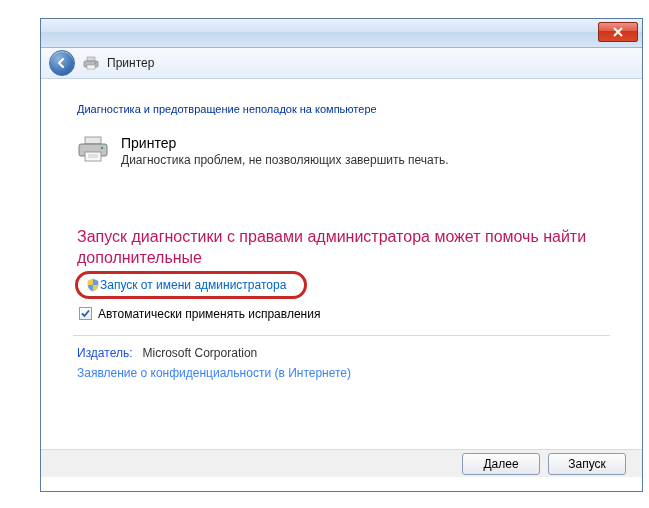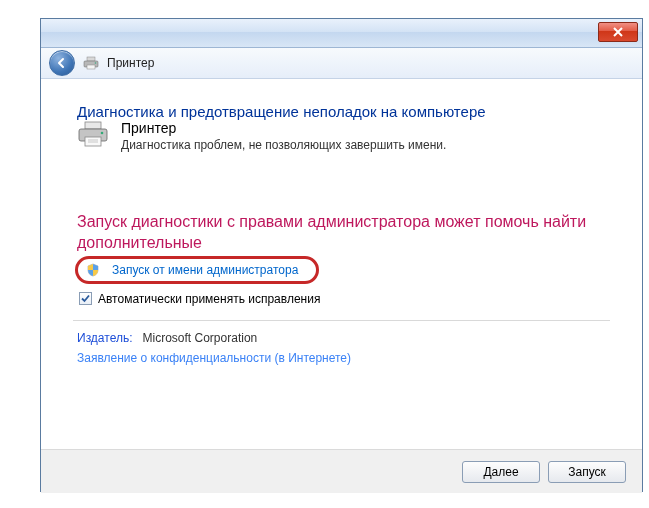--- a/index.html
+++ b/index.html
@@ -74,22 +74,23 @@
     font-size: 12px;
   }
   .content {
     padding: 24px 36px 0 36px;
     height: calc(100% - 28px - 30px - 44px);
     overflow: hidden;
     box-sizing: border-box;
   }
   .main-heading {
     color: #003399;
-    font-size: 15px;
+    font-size: 11px;
     font-weight: normal;
+    margin-bottom: 20px;
   }
   .printer-row {
     display: flex;
     align-items: flex-start;
     gap: 12px;
     margin-bottom: 60px;
   }
   .printer-icon-large {
     width: 32px;
     height: 28px;
@@ -106,21 +107,21 @@
   }
   .diag-text {
     font-size: 16px;
     color: #be185d;
     margin-bottom: 2px;
     line-height: 1.3;
   }
   .highlight-oval {
     display: inline-flex;
     align-items: center;
-    gap: 12px;
+    gap: 0;
     padding: 4px 18px 4px 8px;
     border: 3px solid #c62828;
     border-radius: 16px;
     margin-bottom: 8px;
     margin-left: -2px;
   }
   .shield-icon {
     width: 14px;
     height: 14px;
   }
@@ -158,21 +159,21 @@
     color: #333;
     margin-bottom: 6px;
   }
   .publisher-label { color: #1d4ed8; }
   .privacy-link {
     color: #3b82f6;
     font-size: 12px;
     cursor: pointer;
   }
   .footer {
-    height: 44px;
+    height: 28px;
     background: #f0f0f0;
     border-top: 1px solid #dadada;
     display: flex;
     align-items: center;
     justify-content: flex-end;
     padding-right: 16px;
     gap: 8px;
     box-sizing: border-box;
   }
   .btn {
@@ -222,21 +223,21 @@
       <svg class="printer-icon-large" viewBox="0 0 32 28">
         <rect x="8" y="2" width="16" height="7" fill="#e8e8e8" stroke="#888" stroke-width="0.8"></rect>
         <rect x="2" y="9" width="28" height="12" rx="2" fill="#c4c4c4" stroke="#666" stroke-width="0.8"></rect>
         <rect x="8" y="17" width="16" height="9" fill="#f9f9f9" stroke="#888" stroke-width="0.8"></rect>
         <circle cx="25" cy="13" r="1.3" fill="#3a7"></circle>
         <line x1="11" y1="20" x2="21" y2="20" stroke="#bbb" stroke-width="0.8"></line>
         <line x1="11" y1="22" x2="21" y2="22" stroke="#bbb" stroke-width="0.8"></line>
       </svg>
       <div>
         <div class="printer-title">Принтер</div>
-        <div class="printer-desc">Диагностика проблем, не позволяющих завершить имени.</div>
+        <div class="printer-desc">Диагностика проблем, не позволяющих завершить печать.</div>
       </div>
     </div>
 
     <div class="diag-text">Запуск диагностики с правами администратора может помочь найти дополнительные</div>
 
     <div class="highlight-oval">
       <svg class="shield-icon" viewBox="0 0 14 14">
         <path d="M7 1 L12 3 L12 7 C12 10 10 12.5 7 13 C4 12.5 2 10 2 7 L2 3 Z" fill="#fff" stroke="#888" stroke-width="0.5"></path>
         <path d="M7 1 L12 3 L12 7 L7 7 Z" fill="#5aa0e8"></path>
         <path d="M7 7 L2 7 L2 3 L7 1 Z" fill="#f7c948"></path>

